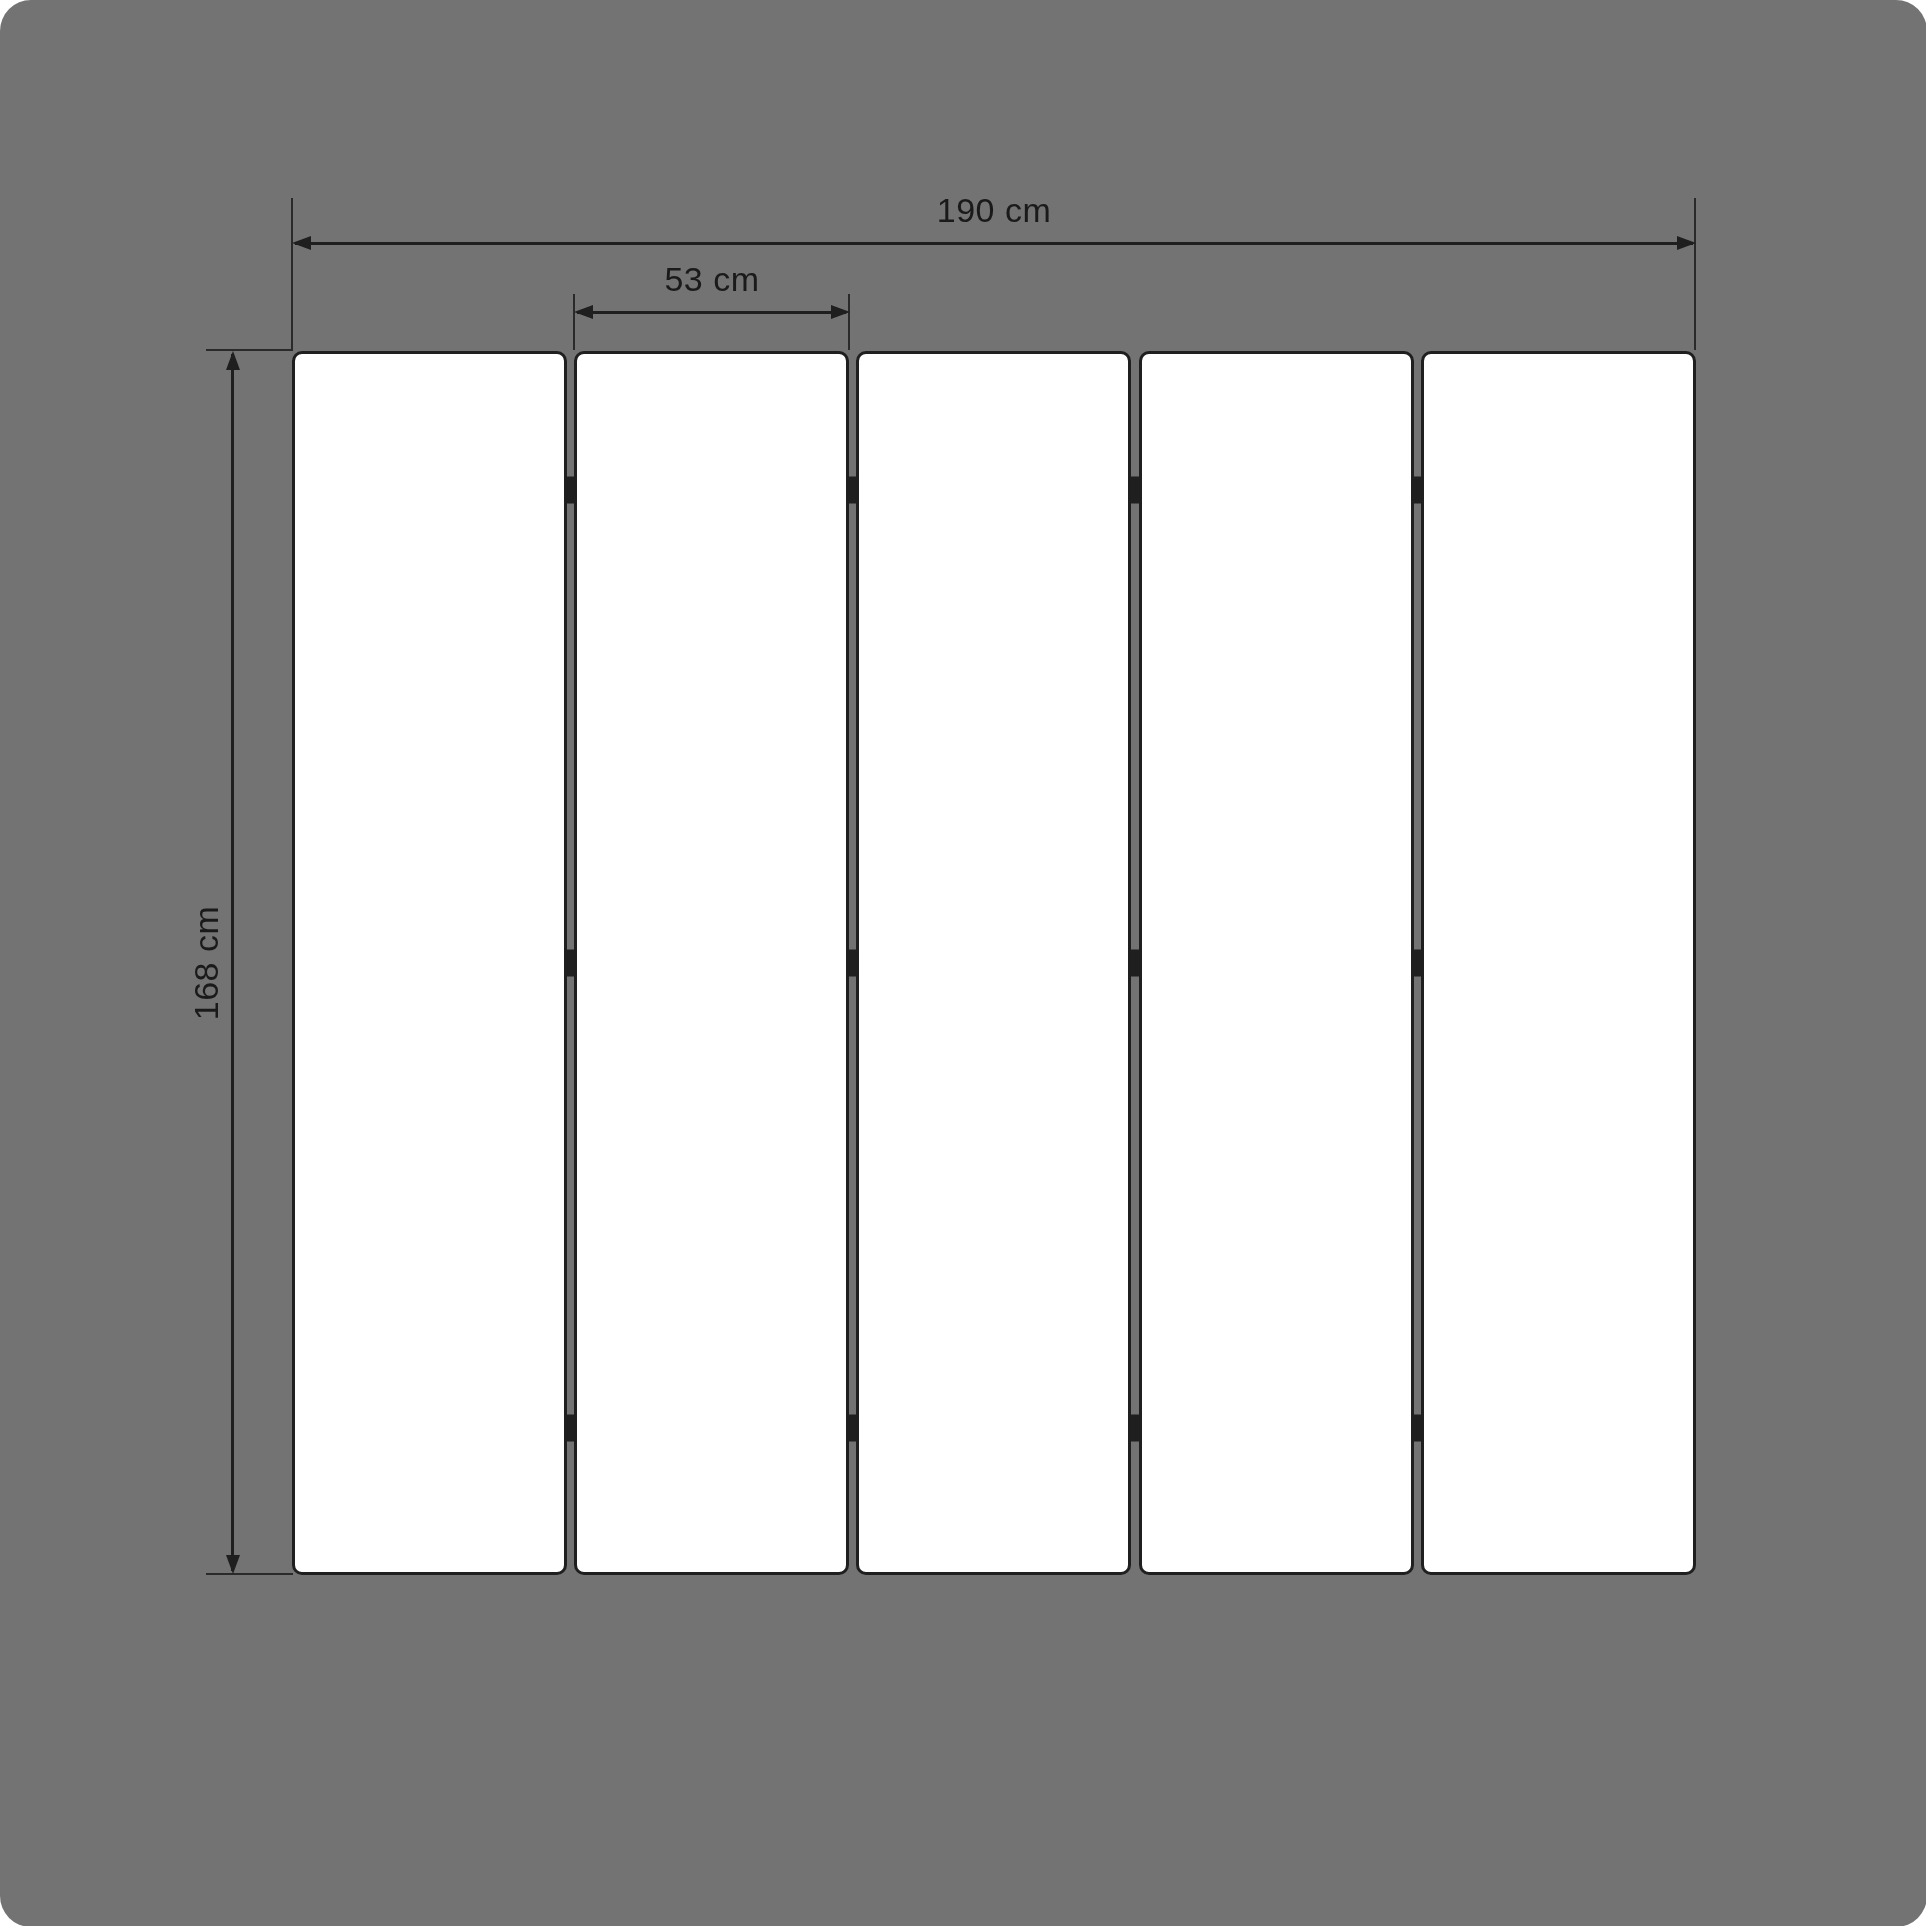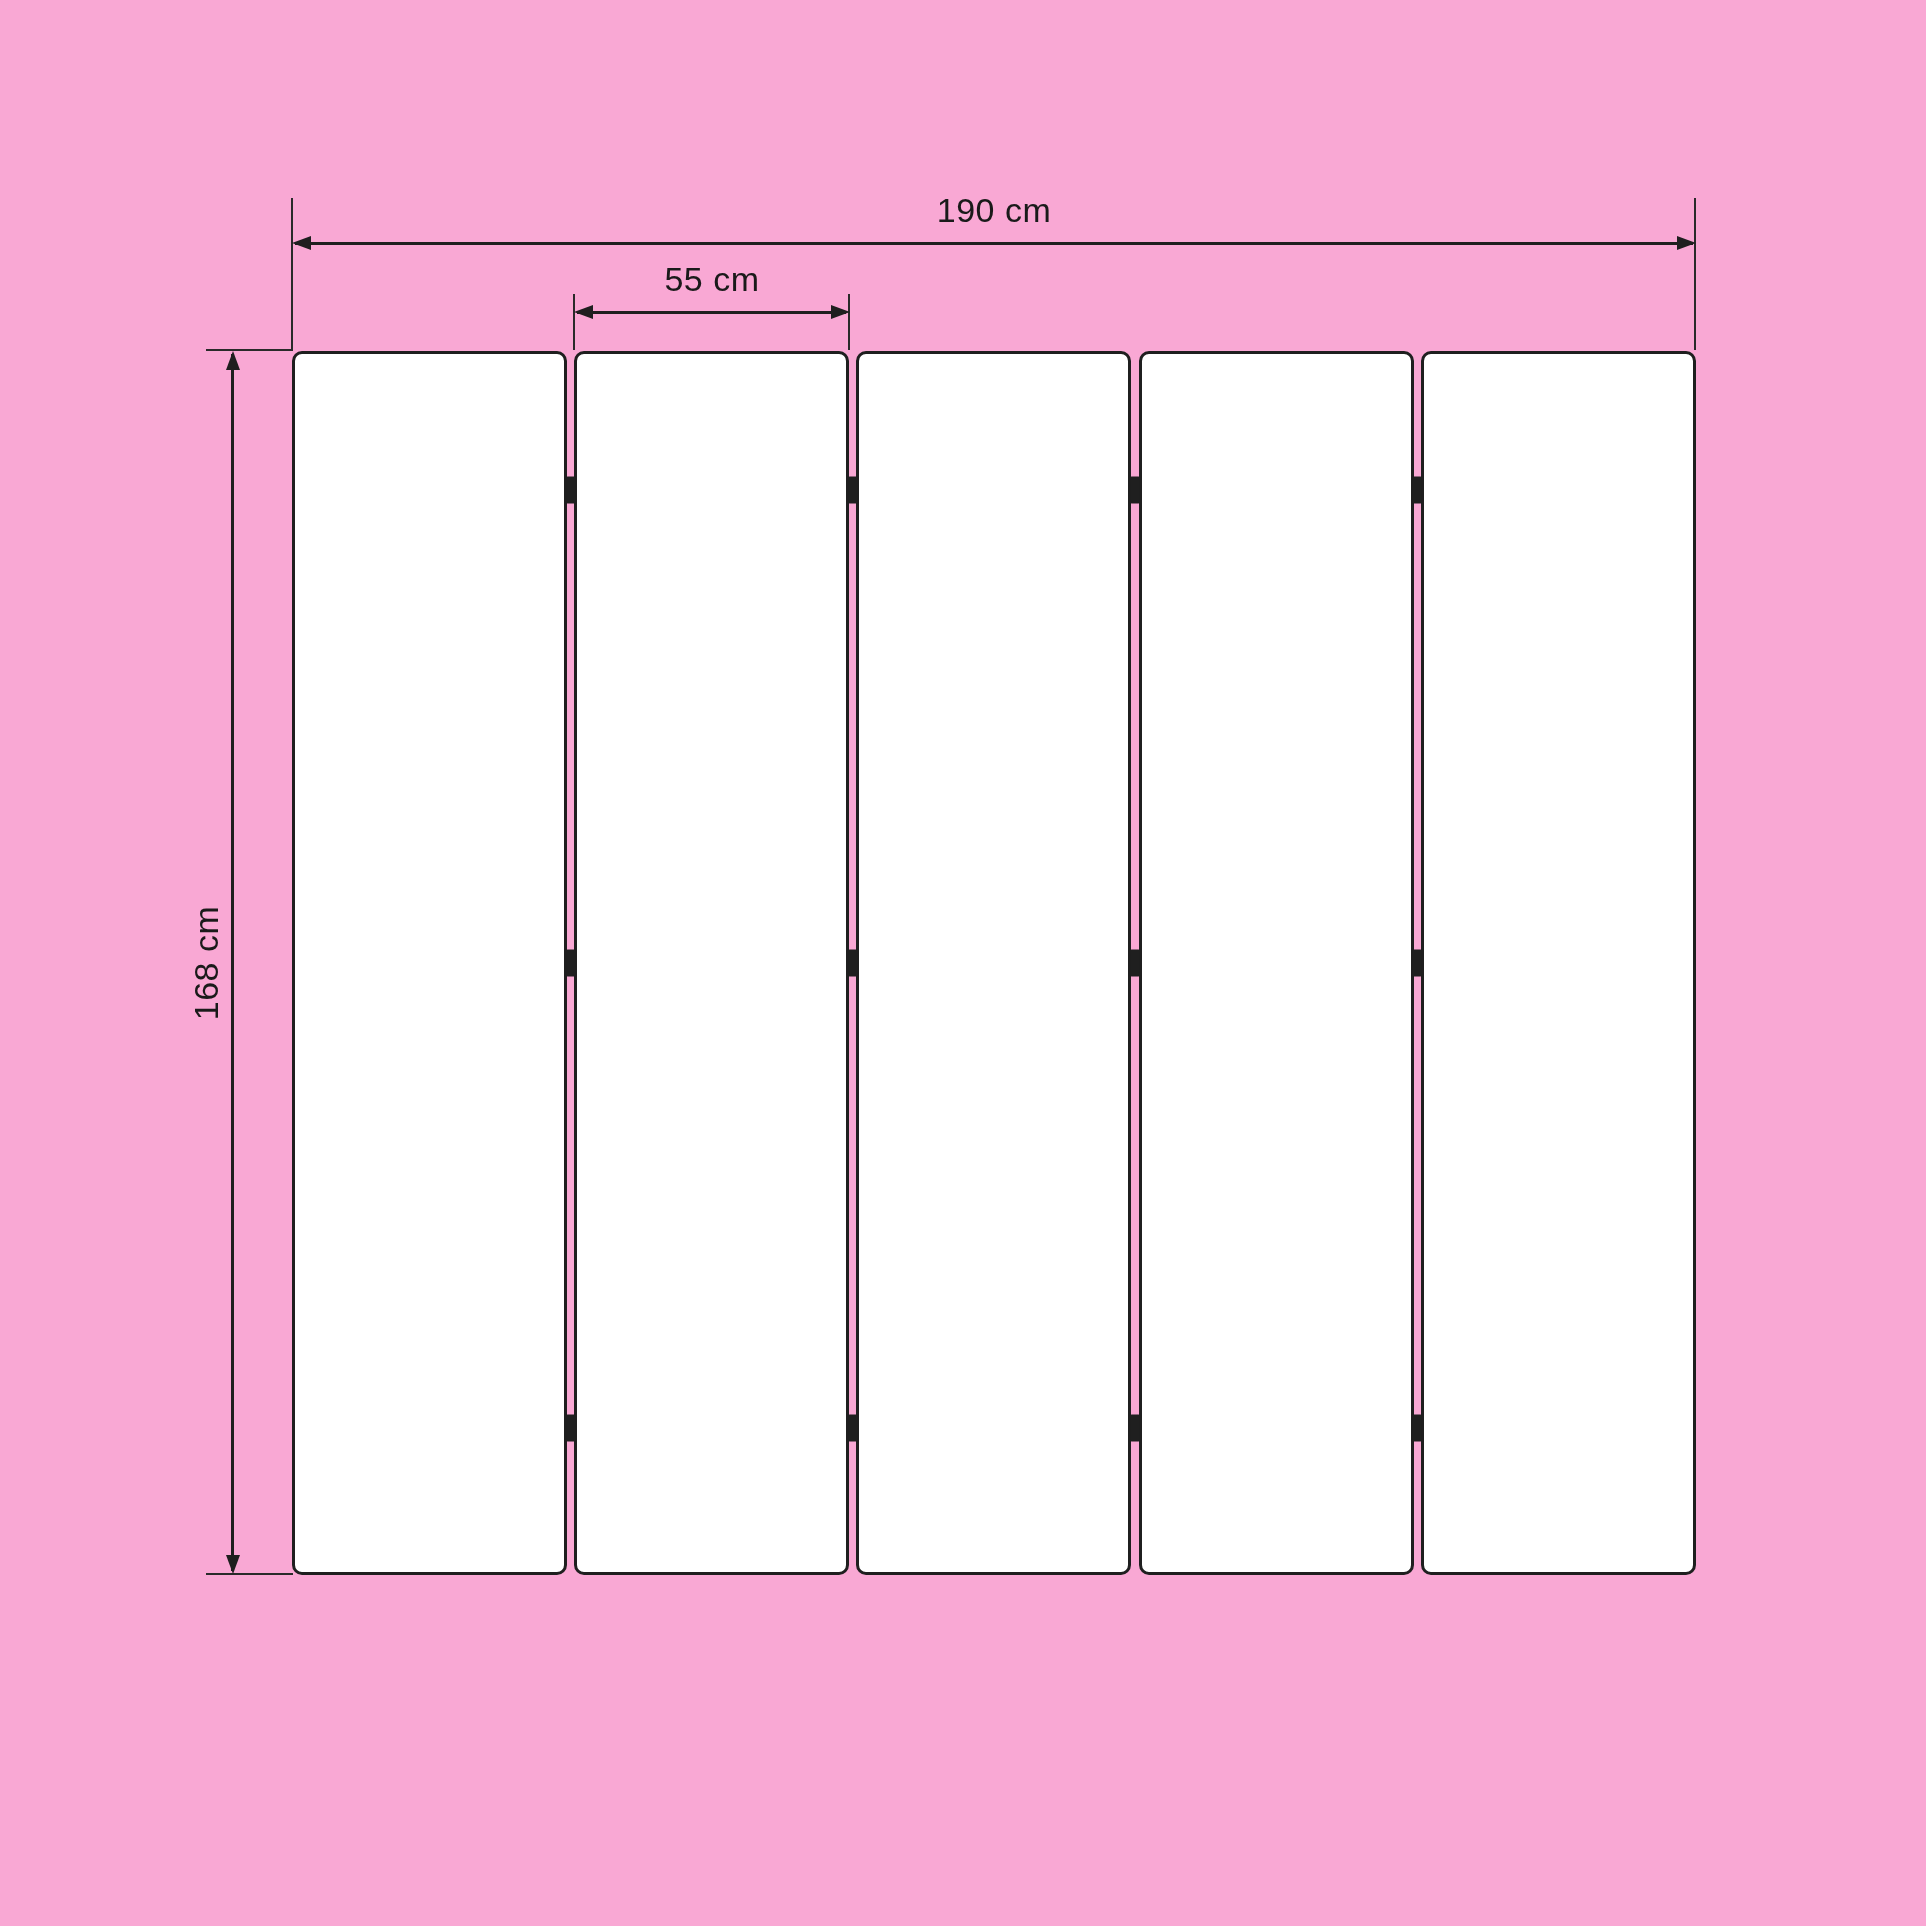--- a/index.html
+++ b/index.html
@@ -4,23 +4,24 @@
 <style>
   html, body {
     margin: 0;
     padding: 0;
     background: #ffffff;
   }
   .canvas {
     position: relative;
     width: 1927px;
     height: 1927px;
-    background: #f9a8d4;
+    background: #737373;
     font-family: "Liberation Sans", "DejaVu Sans", sans-serif;
     overflow: hidden;
+    border-radius: 31px;
   }
   .dim-label {
     position: absolute;
     font-size: 34px;
     letter-spacing: 0.5px;
     color: #1a1a1a;
     white-space: nowrap;
     transform: translate(-50%, -50%);
   }
   .dim-label.vertical {
@@ -103,21 +104,21 @@
     <div class="arrow right" style="left:1677px; top:236px;"></div>
     <div class="dim-label" style="left:994px; top:210px;">190 cm</div>
   </div>
 
   <div>
     <div class="ext-line-v" style="left:573px; top:294px; height:56px;"></div>
     <div class="ext-line-v" style="left:848px; top:294px; height:56px;"></div>
     <div class="dim-line-h" style="left:577px; top:311px; width:269px;"></div>
     <div class="arrow left" style="left:574px; top:305px;"></div>
     <div class="arrow right" style="left:831px; top:305px;"></div>
-    <div class="dim-label" style="left:712px; top:279px;">55 cm</div>
+    <div class="dim-label" style="left:712px; top:279px;">53 cm</div>
   </div>
 
   <div>
     <div class="ext-line-h" style="left:206px; top:349px; width:87px;"></div>
     <div class="ext-line-h" style="left:206px; top:1573px; width:87px;"></div>
     <div class="dim-line-v" style="left:231px; top:354px; height:1217px;"></div>
     <div class="arrow up" style="left:226px; top:351px;"></div>
     <div class="arrow down" style="left:226px; top:1555px;"></div>
     <div class="dim-label vertical" style="left:206px; top:963px;">168 cm</div>
   </div>

